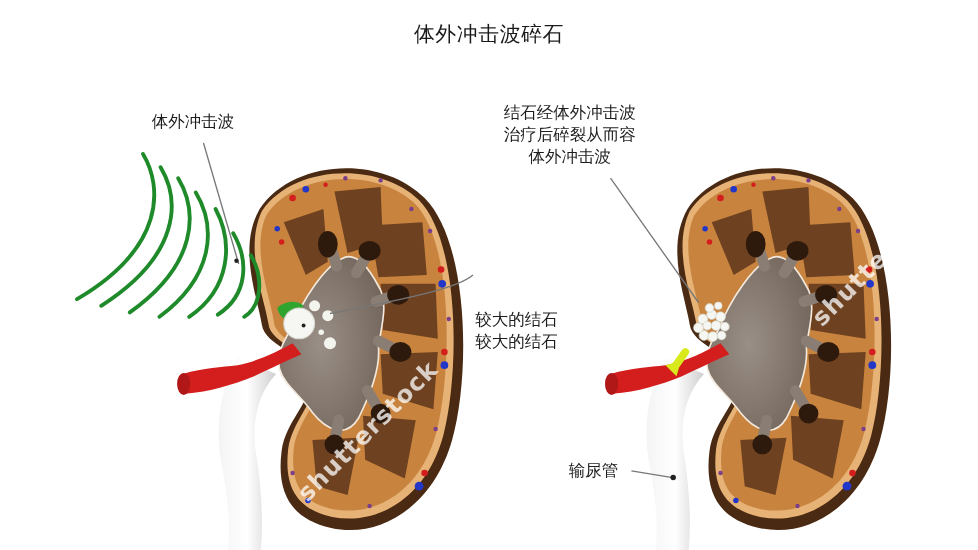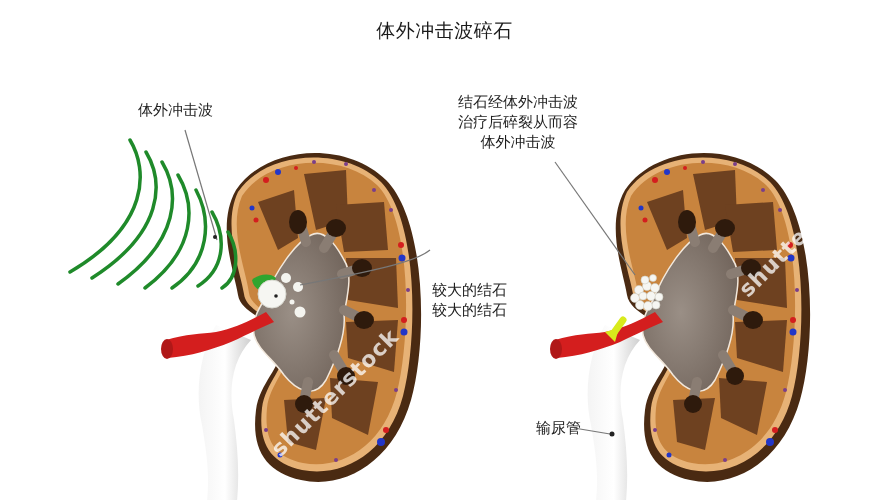--- a/index.html
+++ b/index.html
@@ -148,16 +148,16 @@
   <div>较大的结石</div>
   <div>较大的结石</div>
 </div>
 
 <div class="label" style="left:458px; top:92px;">
   <div>结石经体外冲击波</div>
   <div>治疗后碎裂从而容</div>
   <div>体外冲击波</div>
 </div>
 
-<div class="label" style="left:536px; top:418px;">输尿管</div>
+<div class="label" style="left:517px; top:418px;">输尿管</div>
 
 <div class="wm" style="left:250px; top:380px; transform:rotate(-45deg);">shutterstock</div>
 <div class="wm" style="left:730px; top:250px; transform:rotate(-45deg);">shutte</div>
 
 </body></html>

